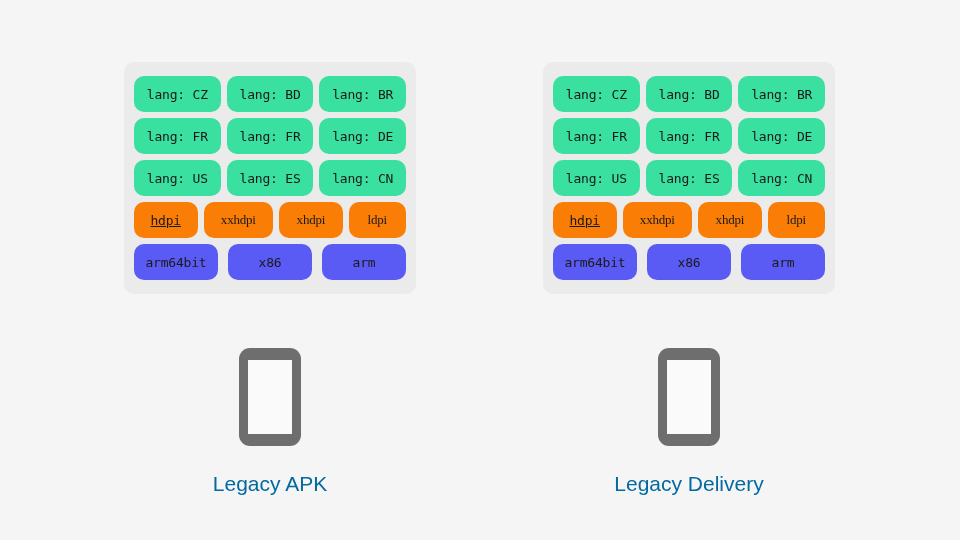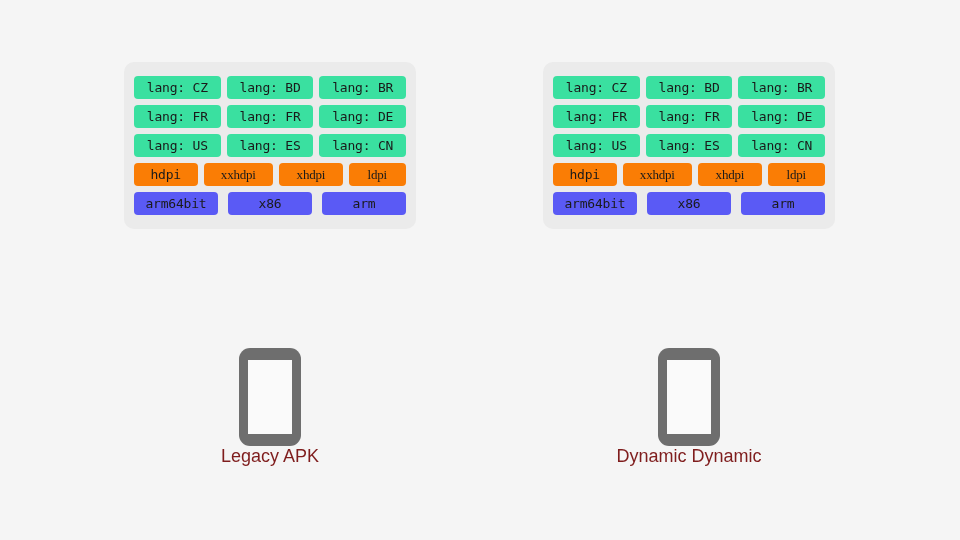--- a/index.html
+++ b/index.html
@@ -34,39 +34,39 @@
   .panel-right { left: 543px; }
 
   .chip-row {
     display: flex;
     gap: 6px;
     margin-bottom: 6px;
   }
   .chip-row:last-child { margin-bottom: 0; gap: 10px; }
 
   .chip {
-    height: 23px;
-    border-radius: 4px;
+    height: 36px;
+    border-radius: 10px;
     display: flex;
     align-items: center;
     justify-content: center;
     font-family: "DejaVu Sans Mono", "Liberation Mono", monospace;
     font-size: 13px;
     color: #1a1a1a;
     letter-spacing: -0.2px;
     white-space: nowrap;
     box-sizing: border-box;
     text-align: center;
   }
 
   
   .chip.flex-eq { flex: 1 1 0; }
 
   
-  .chip.d-hdpi   { flex: 62 1 0; }
+  .chip.d-hdpi   { flex: 62 1 0; text-decoration: underline; }
   .chip.d-xxhdpi { flex: 68 1 0; font-family: Liberation Serif, serif; }
   .chip.d-xhdpi  { flex: 62 1 0; font-family: Liberation Serif, serif; }
   .chip.d-ldpi   { flex: 56 1 0; font-family: Liberation Serif, serif; }
 
   .c-green  { background: #3ae0a0; }
   .c-orange { background: #fa7d05; }
   .c-blue   { background: #5a5af5; }
 
   
   .device-block {
@@ -89,22 +89,23 @@
     align-items: center;
     justify-content: center;
   }
   .phone-screen {
     width: 44px;
     height: 74px;
     background: #fafafa;
   }
 
   .caption {
-    font-size: 18px;
-    color: #7f1d1d;
+    margin-top: 26px;
+    font-size: 21px;
+    color: #0369a1;
     font-family: "Liberation Sans", sans-serif;
     white-space: nowrap;
   }
 </style>
 </head>
 <body>
 
 <div class="stage">
 
   <div class="panel panel-left">
@@ -181,16 +182,16 @@
     <div class="phone">
       <div class="phone-screen"></div>
     </div>
     <div class="caption">Legacy APK</div>
   </div>
 
   <div class="device-block device-right">
     <div class="phone">
       <div class="phone-screen"></div>
     </div>
-    <div class="caption">Dynamic Dynamic</div>
+    <div class="caption">Legacy Delivery</div>
   </div>
 
 </div>
 
 </body></html>

